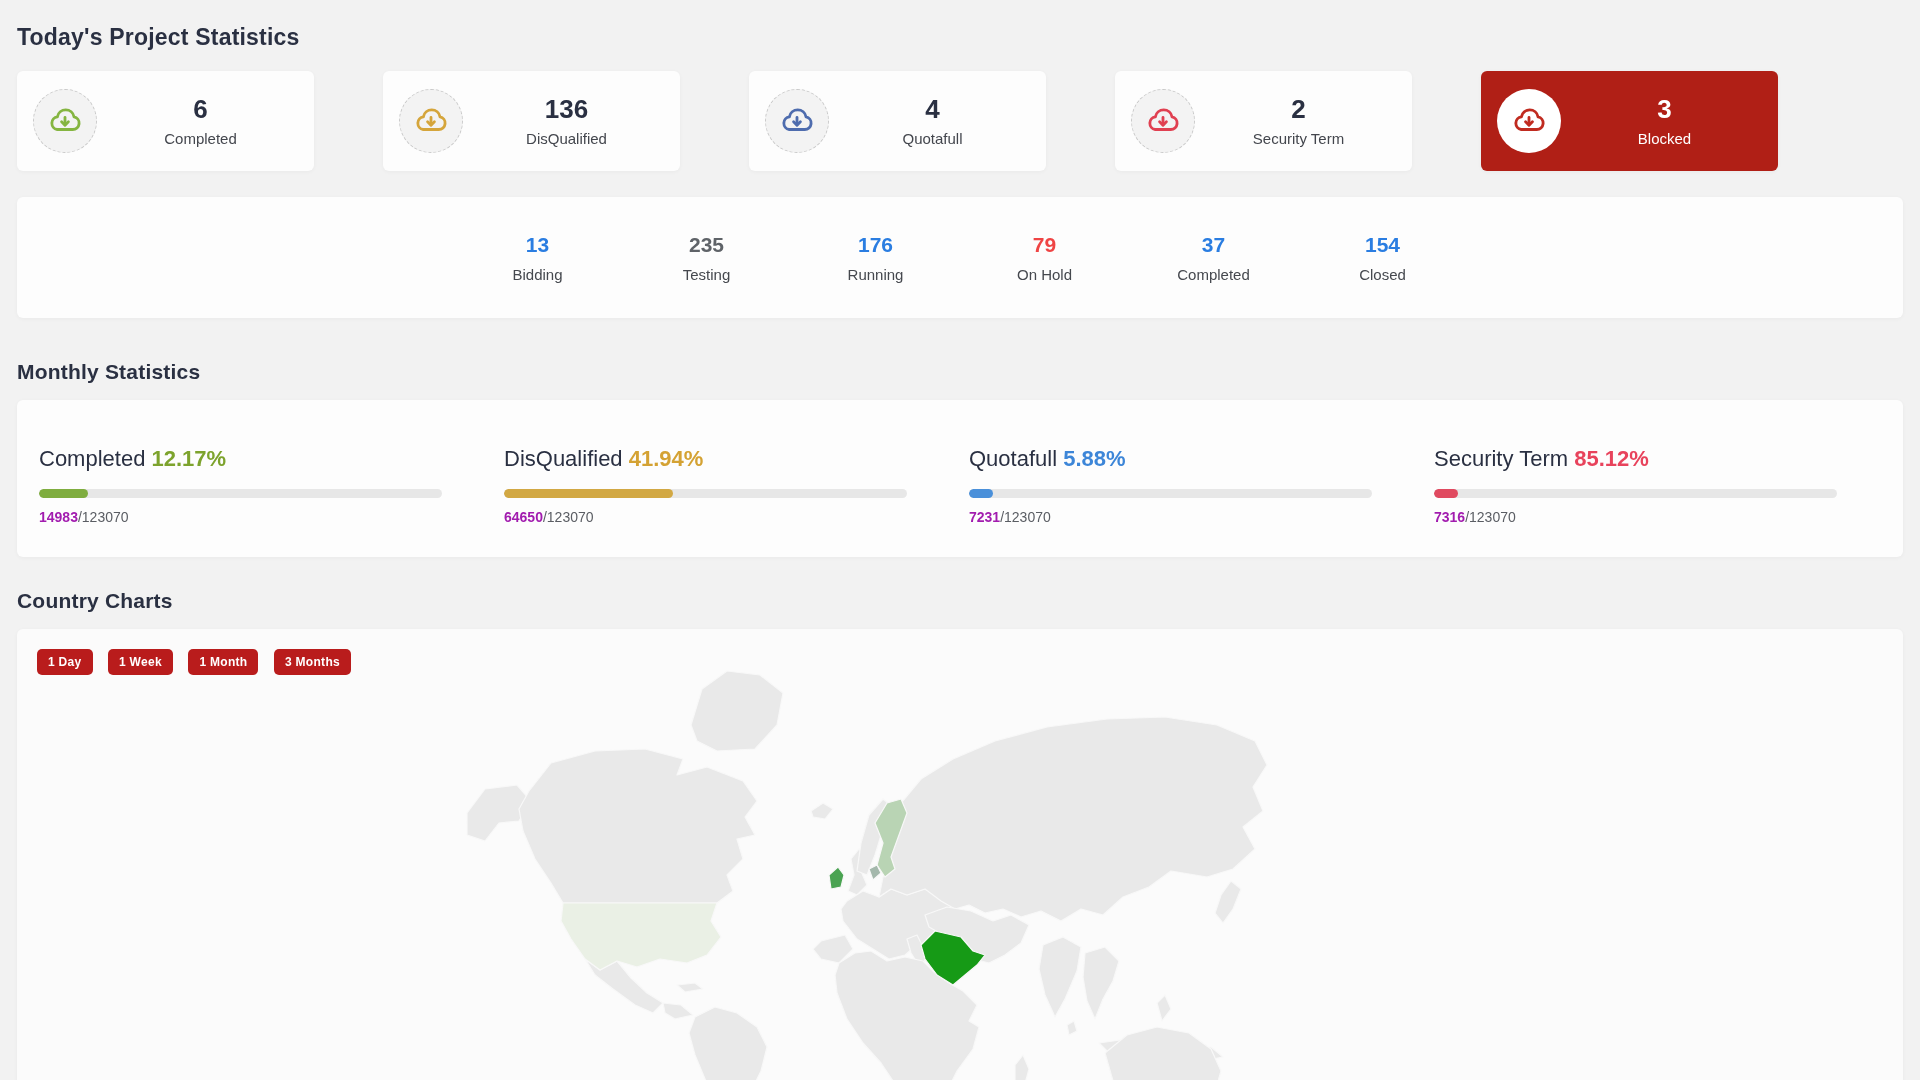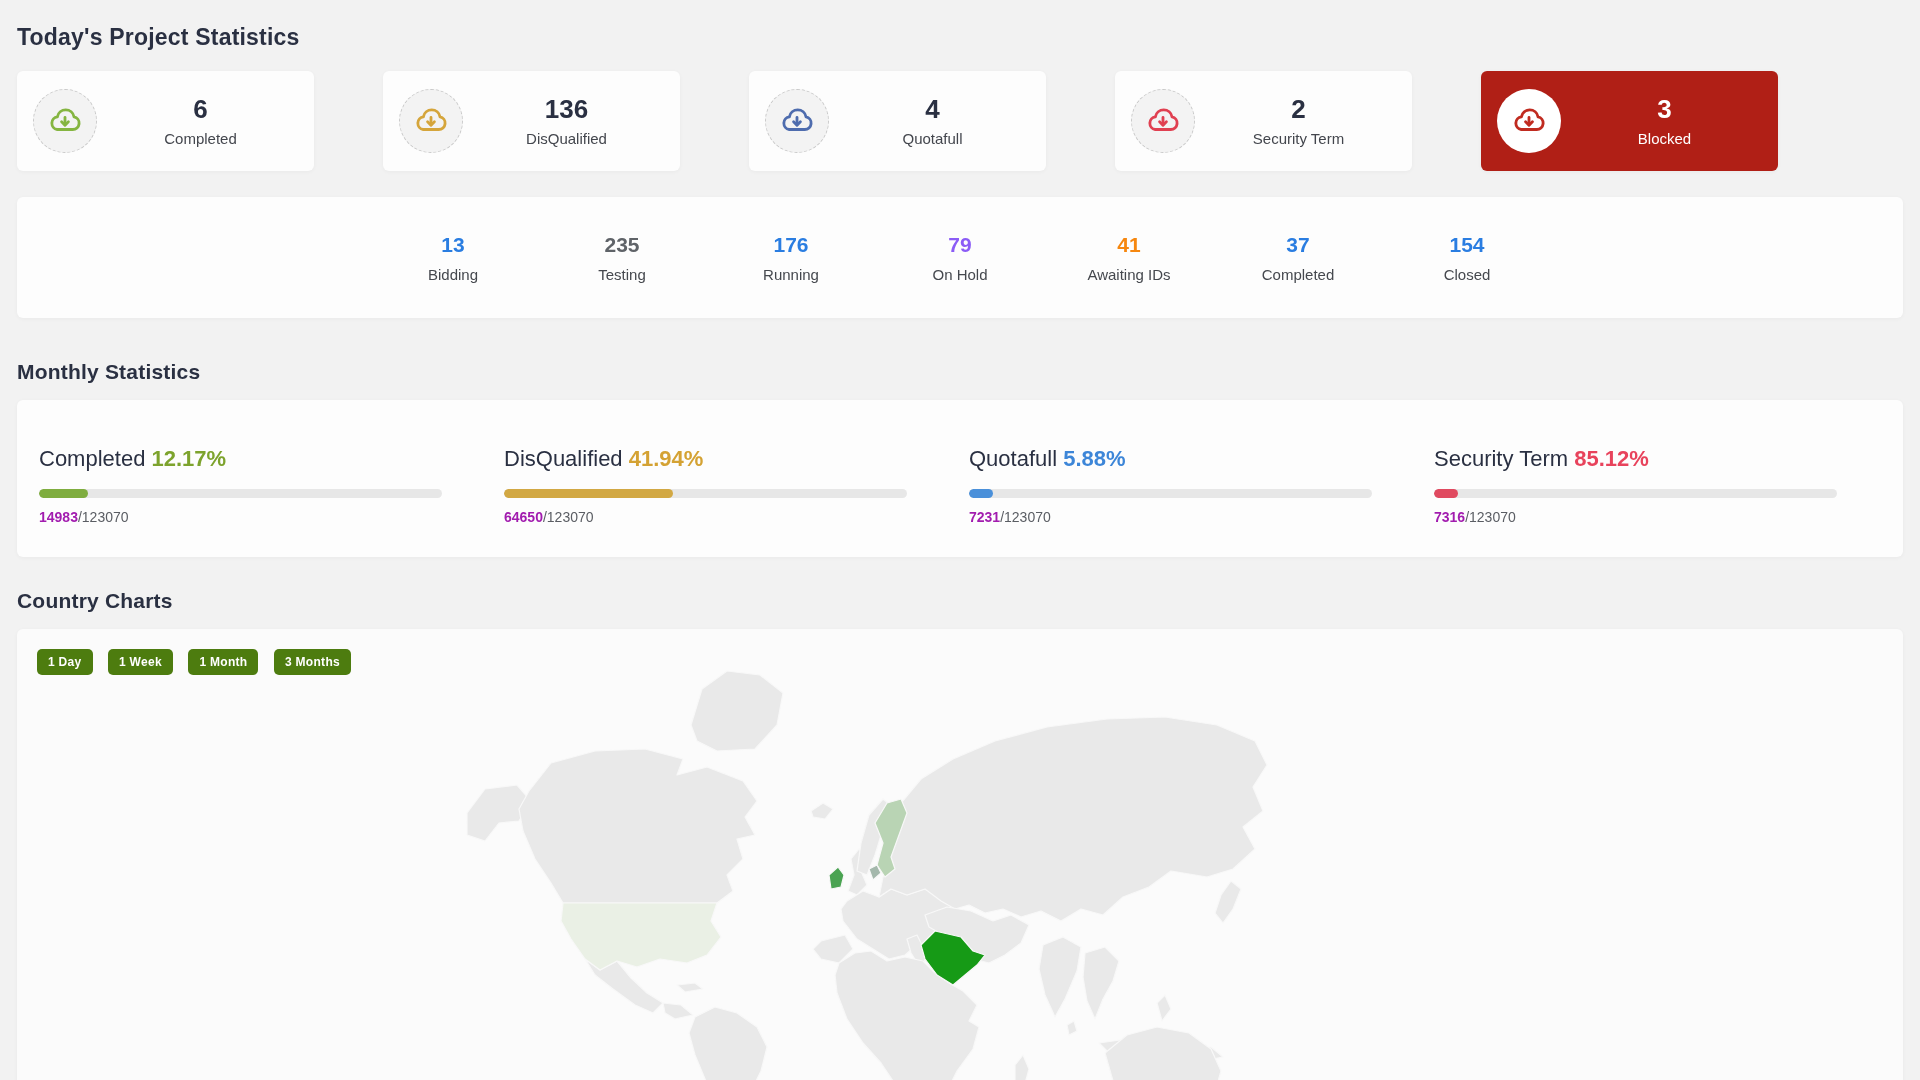--- a/index.html
+++ b/index.html
@@ -40,21 +40,21 @@
   .m-pct { font-weight:700; }
   .m-bar { height:9px; background:#e7e7e7; border-radius:5px; margin:17px 0 11px 0; overflow:hidden; }
   .m-fill { height:9px; border-radius:5px; }
   .m-frac { font-size:14px; color:#5a5d63; }
   .m-frac b { color:#a21caf; }
 
   
   .country-card { position:relative; background:#fbfbfb; border-radius:6px; height:500px;
                   padding:20px; box-shadow:0 1px 4px rgba(0,0,0,.04); overflow:hidden; }
   .range-row { position:relative; z-index:3; }
-  .range-btn { display:inline-block; background:#4d7c0f; color:#fff; font-family:"Liberation Sans",sans-serif;
+  .range-btn { display:inline-block; background:#b91c1c; color:#fff; font-family:"Liberation Sans",sans-serif;
                font-size:12px; font-weight:700; letter-spacing:.3px; padding:6px 11px;
                border:none; border-radius:5px; margin-right:11px; cursor:pointer; }
   .map-svg { position:absolute; left:438px; top:34px; width:820px; height:470px; z-index:1; }
   .map-svg path { stroke:#f8f8f8; stroke-width:1.2; stroke-linejoin:round; }
   .map-tooltip { position:absolute; left:860px; top:462px; width:40px; height:28px;
                  background:#3e6be4; border-radius:5px; z-index:2; }
 </style>
 </head>
 <body>
 
@@ -142,26 +142,22 @@
     </div>
     <div class="status-col">
       <div class="status-value" style="color: rgb(95, 99, 104);">235</div>
       <div class="status-label">Testing</div>
     </div>
     <div class="status-col">
       <div class="status-value" style="color: rgb(42, 125, 225);">176</div>
       <div class="status-label">Running</div>
     </div>
     <div class="status-col">
-      <div class="status-value" style="color: #8b5cf6;">79</div>
+      <div class="status-value" style="color: #ef4444;">79</div>
       <div class="status-label">On Hold</div>
-    </div>
-    <div class="status-col">
-      <div class="status-value" style="color: rgb(246, 135, 15);">41</div>
-      <div class="status-label">Awaiting IDs</div>
     </div>
     <div class="status-col">
       <div class="status-value" style="color: rgb(42, 125, 225); text-align: center;">37</div>
       <div class="status-label">Completed</div>
     </div>
     <div class="status-col">
       <div class="status-value" style="color: rgb(42, 125, 225);">154</div>
       <div class="status-label">Closed</div>
     </div>
   </div>

